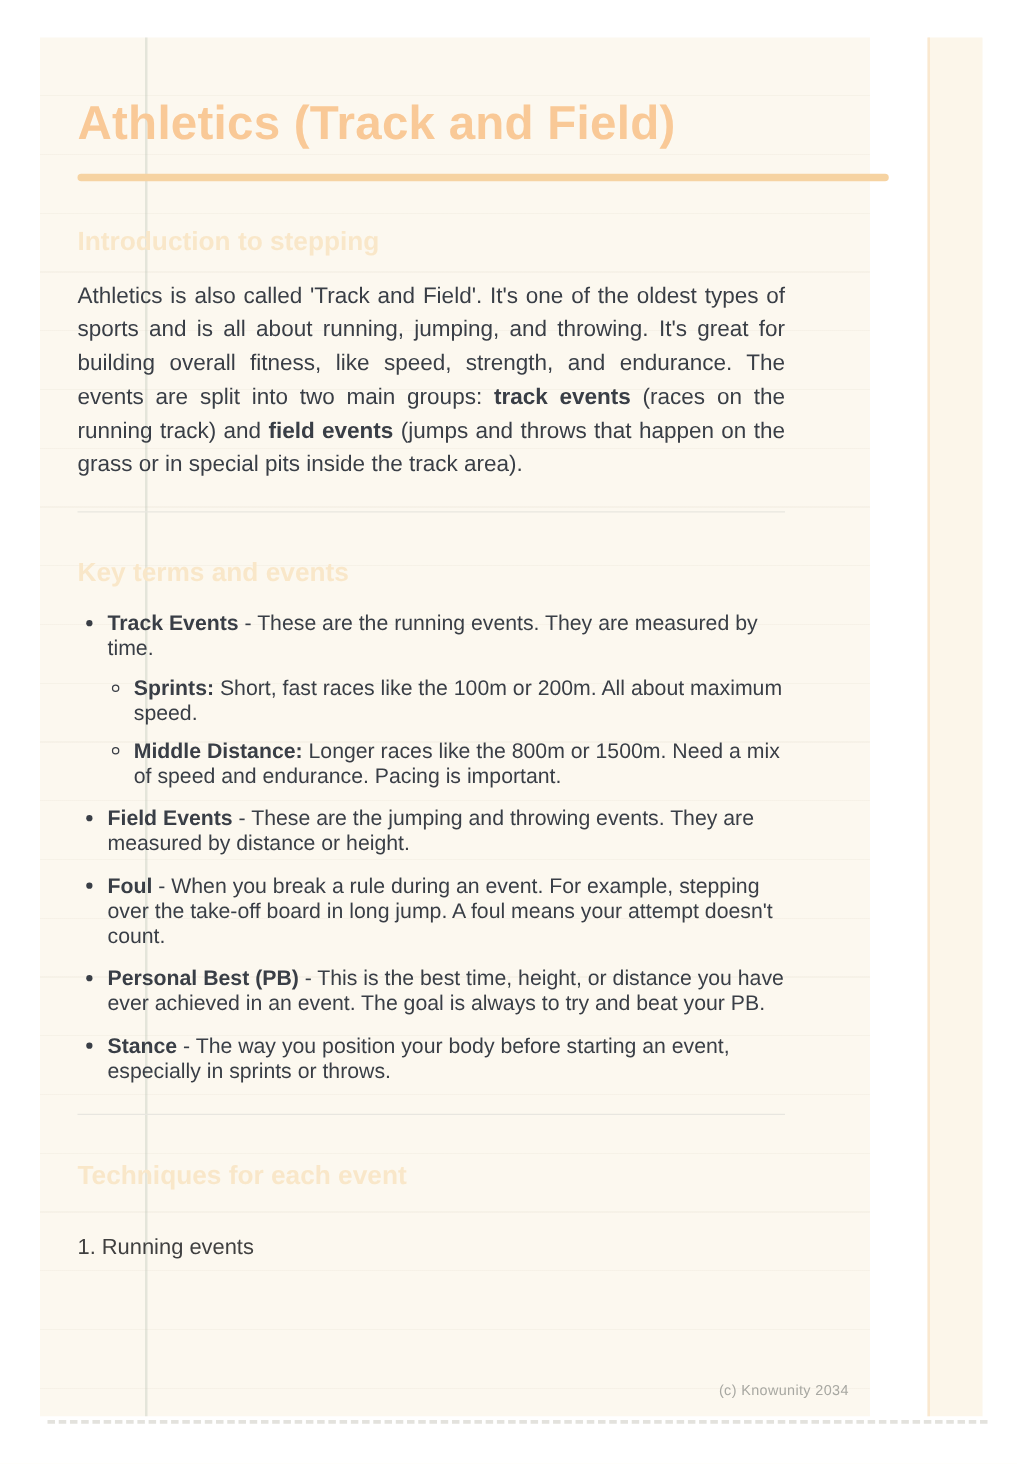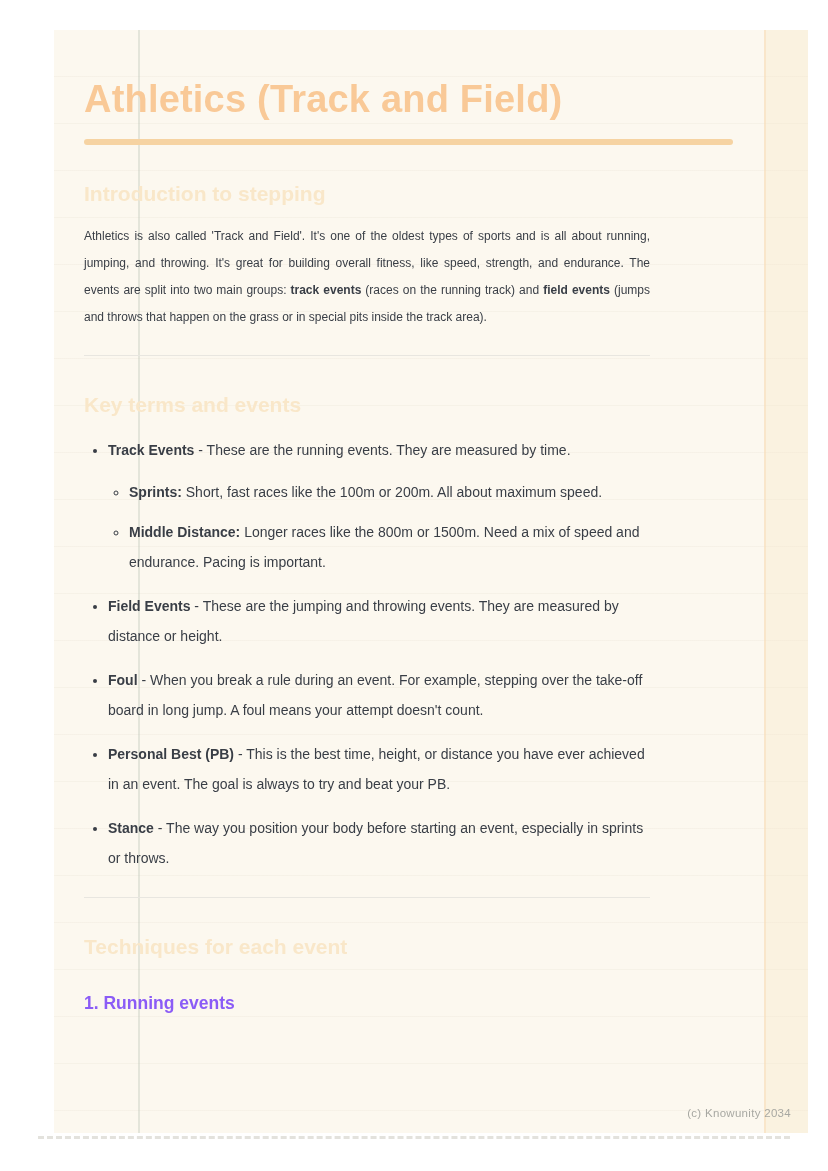--- a/index.html
+++ b/index.html
@@ -4,22 +4,22 @@
 <style>
   html, body { margin: 0; padding: 0; }
   body {
     width: 828px; height: 1171px;
     background: #ffffff;
     font-family: "Liberation Sans", sans-serif;
     position: relative;
     overflow: hidden;
   }
   .page {
-    position: absolute; left: 54px; top: 30px;
-    width: 754px; height: 1103px;
+    position: absolute; left: 32px; top: 30px;
+    width: 664px; height: 1103px;
     background: #FCF8EF;
   }
   
   .page::before {
     content: ""; position: absolute; inset: 0;
     background: repeating-linear-gradient(180deg, transparent 0 46px, rgba(205,196,176,0.12) 46px 47px);
     pointer-events: none;
   }
   .vmargin-line {
     position: absolute; left: 84px; top: 0; bottom: 0; width: 2px;
@@ -48,35 +48,35 @@
     margin-top: 19px; width: 649px; height: 6px;
     background: #F6D3A2; border-radius: 3px;
   }
   h2.section-heading {
     margin: 36px 0 0 0;
     font-size: 21px; line-height: 25px; font-weight: 700;
     color: #F9E7C9;
   }
   h3.subsection-heading {
     margin: 34px 0 0 0;
-    font-size: 17.5px; line-height: 21px; font-weight: 700;
-    color: #8b5cf6;
+    font-size: 17.5px; line-height: 21px; font-weight: 400;
+    color: #404040;
   }
   .para {
     margin: 17px 0 0 0;
-    font-size: 12px; line-height: 27px;
+    font-size: 18px; line-height: 27px;
     text-align: justify;
   }
   hr.divider {
     border: none; border-top: 1px solid #E8E6E0;
     margin: 24px 0 0 0;
   }
   ul.main-list {
     margin: 18px 0 0 0; padding-left: 24px;
-    font-size: 14px; line-height: 30px;
+    font-size: 17px; line-height: 20px;
     list-style: disc;
   }
   ul.main-list > li { margin-bottom: 14px; }
   ul.main-list > li:last-child { margin-bottom: 0; }
   ul.sub-list {
     list-style: circle;
     padding-left: 21px; margin: 12px 0 0 0;
   }
   ul.sub-list > li { margin-bottom: 10px; }
   ul.sub-list > li:last-child { margin-bottom: 2px; }

